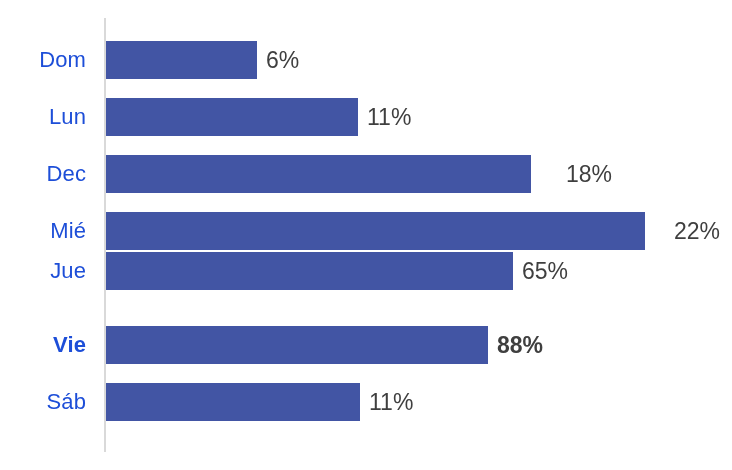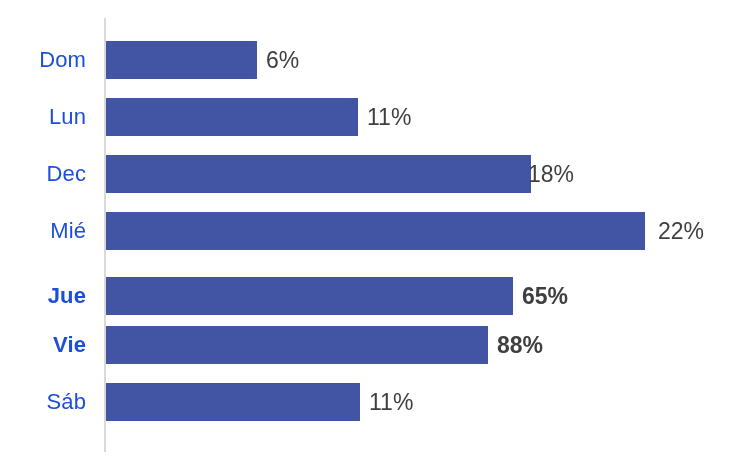--- a/index.html
+++ b/index.html
@@ -96,31 +96,31 @@
           <div class="category-label">Lun</div>
           <div class="bar-track">
             <div class="bar" style="width: 252px; background: rgb(66, 85, 164);"></div>
             <div class="value-label" style="left: 261px;">11%</div>
           </div>
         </div>
         <div class="bar-row" style="top: 154px;">
           <div class="category-label">Dec</div>
           <div class="bar-track">
             <div class="bar" style="width: 425px; background: rgb(66, 85, 164);"></div>
-            <div class="value-label" style="left: 422px;">18%</div>
+            <div class="value-label" style="left: 460px;">18%</div>
           </div>
         </div>
         <div class="bar-row" style="top: 211px;">
           <div class="category-label">Mié</div>
           <div class="bar-track">
             <div class="bar" style="width: 539px; background: rgb(66, 85, 164);"></div>
-            <div class="value-label" style="left: 552px;">22%</div>
+            <div class="value-label" style="left: 568px;">22%</div>
           </div>
         </div>
-        <div class="bar-row" style="top: 276px; font-weight: bold;">
+        <div class="bar-row" style="top: 251px;">
           <div class="category-label">Jue</div>
           <div class="bar-track">
             <div class="bar" style="width: 407px; background: rgb(66, 85, 164);"></div>
             <div class="value-label" style="left: 416px;">65%</div>
           </div>
         </div>
         <div class="bar-row" style="top: 325px; font-weight: bold;">
           <div class="category-label">Vie</div>
           <div class="bar-track">
             <div class="bar" style="width: 382px; background: rgb(66, 85, 164);"></div>

